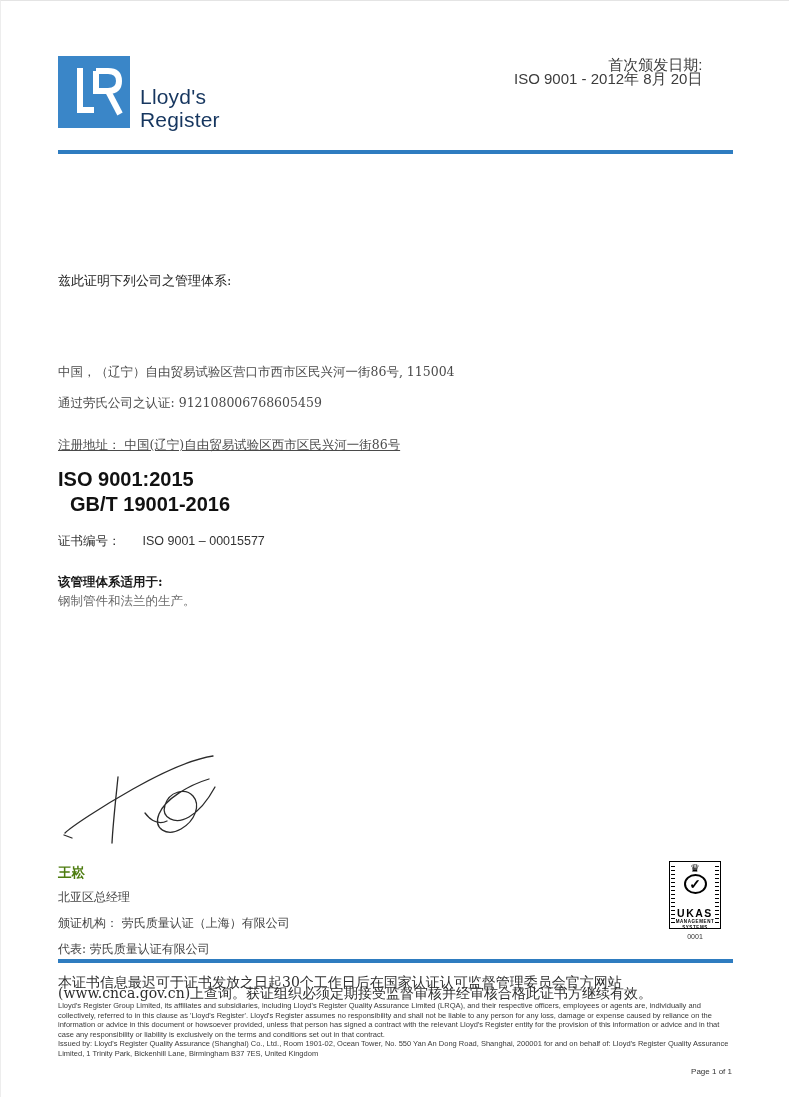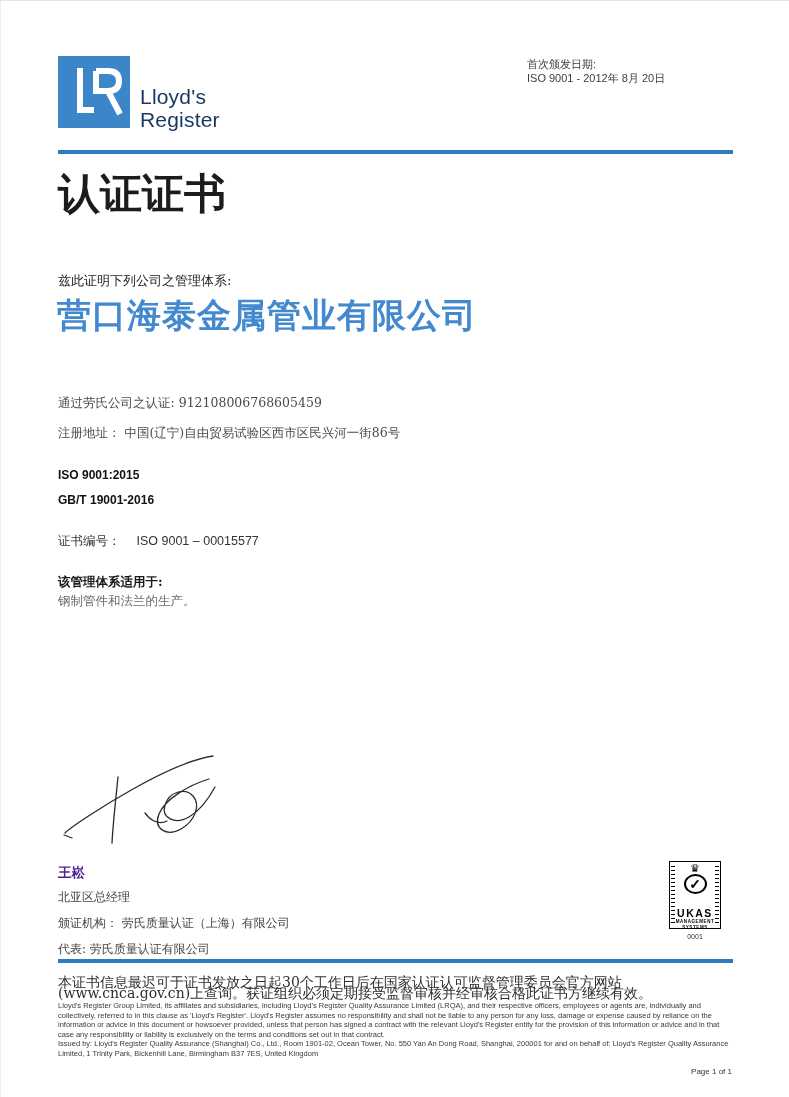--- a/index.html
+++ b/index.html
@@ -27,22 +27,22 @@
     font-size: 21px; line-height: 23px;
     letter-spacing: 0.2px;
   }
   .meta {
     position: absolute; left: 277px; top: 57px;
     font-size: 9.5px; line-height: 13.5px; color: #3c3c3c;
   }
   .meta-row { display: flex; }
   .meta-label { width: 143px; }
   .meta-right {
-    position: absolute; left: 526px; top: 57px;
-    font-size: 11px; line-height: 13.5px; color: #3c3c3c;
+    position: absolute; left: 513px; top: 57px;
+    font-size: 15px; line-height: 13.5px; color: #3c3c3c; text-align: right;
   }
 
   .rule { position: absolute; left: 57px; width: 675px; height: 4px; background: #2e7cc0; }
   .rule-top { top: 149px; }
   .rule-bottom { top: 958px; }
 
   
   .doc-title {
     position: absolute; left: 57px; top: 165px;
     font-family: "DejaVu Serif", "Liberation Serif", serif;
@@ -59,51 +59,51 @@
     font-weight: bold; font-size: 34px; color: #4289cf;
     letter-spacing: 1px;
   }
   .addr-line {
     position: absolute; left: 57px;
     font-family: "DejaVu Serif", "Liberation Serif", serif;
     font-size: 12.5px; color: #4a4a4a;
   }
   .addr-1 { top: 363px; }
   .addr-2 { top: 394px; }
-  .addr-3 { top: 424px; }
+  .addr-3 { top: 436px; text-decoration: underline; }
   .addr-4 { top: 447px; }
   .standard {
     position: absolute; left: 57px;
-    font-size: 12px; font-weight: bold; color: #111;
+    font-size: 20px; font-weight: bold; color: #111;
   }
   .standard-1 { top: 467px; }
-  .standard-2 { top: 492px; }
+  .standard-2 { top: 492px; margin-left: 12px; }
   .certno {
     position: absolute; left: 57px; top: 532px;
     font-size: 12.5px; color: #333;
     font-family: "DejaVu Serif", "Liberation Serif", serif;
   }
-  .certno .val { font-family: "Liberation Sans", sans-serif; margin-left: 12px; text-align: center; }
+  .certno .val { font-family: "Liberation Sans", sans-serif; margin-left: 18px; text-align: center; }
   .scope-head {
     position: absolute; left: 57px; top: 573px;
     font-family: "DejaVu Serif", "Liberation Serif", serif;
     font-weight: bold; font-size: 12.5px; color: #1a1a1a;
   }
   .scope-text {
     position: absolute; left: 57px; top: 592px;
     font-family: "DejaVu Serif", "Liberation Serif", serif;
     font-size: 12.5px; color: #6b6b6b;
   }
 
   
   .signature { position: absolute; left: 60px; top: 750px; }
   .sig-name {
     position: absolute; left: 57px; top: 863px;
     font-family: "DejaVu Serif", "Liberation Serif", serif;
-    font-weight: bold; font-size: 13.5px; color: #4c1d95;
+    font-weight: bold; font-size: 13.5px; color: #4d7c0f;
   }
   .sig-line {
     position: absolute; left: 57px;
     font-family: "DejaVu Serif", "Liberation Serif", serif;
     font-size: 12px; color: #444;
   }
   .sig-role { top: 888px; }
   .sig-issuer { top: 914px; }
   .sig-rep { top: 940px; }
 
@@ -159,23 +159,22 @@
     <div>Register</div>
   </div>
 
   <div class="meta-right">
     <div>首次颁发日期:</div>
     <div>ISO 9001 - 2012年 8月 20日</div>
   </div>
 
   <div class="rule rule-top"></div>
 
-  <div class="doc-title">认证证书</div>
   <div class="intro">兹此证明下列公司之管理体系:</div>
-  <div class="company">营口海泰金属管业有限公司</div>
+  <div class="addr-line addr-1">中国，（辽宁）自由贸易试验区营口市西市区民兴河一街86号, 115004</div>
   <div class="addr-line addr-2">通过劳氏公司之认证: 912108006768605459</div>
   <div class="addr-line addr-3">注册地址： 中国(辽宁)自由贸易试验区西市区民兴河一街86号</div>
 
   <div class="standard standard-1">ISO 9001:2015</div>
   <div class="standard standard-2">GB/T 19001-2016</div>
 
   <div class="certno">
     <span>证书编号：</span>
     <span class="val">ISO 9001 – 00015577</span>
   </div>

